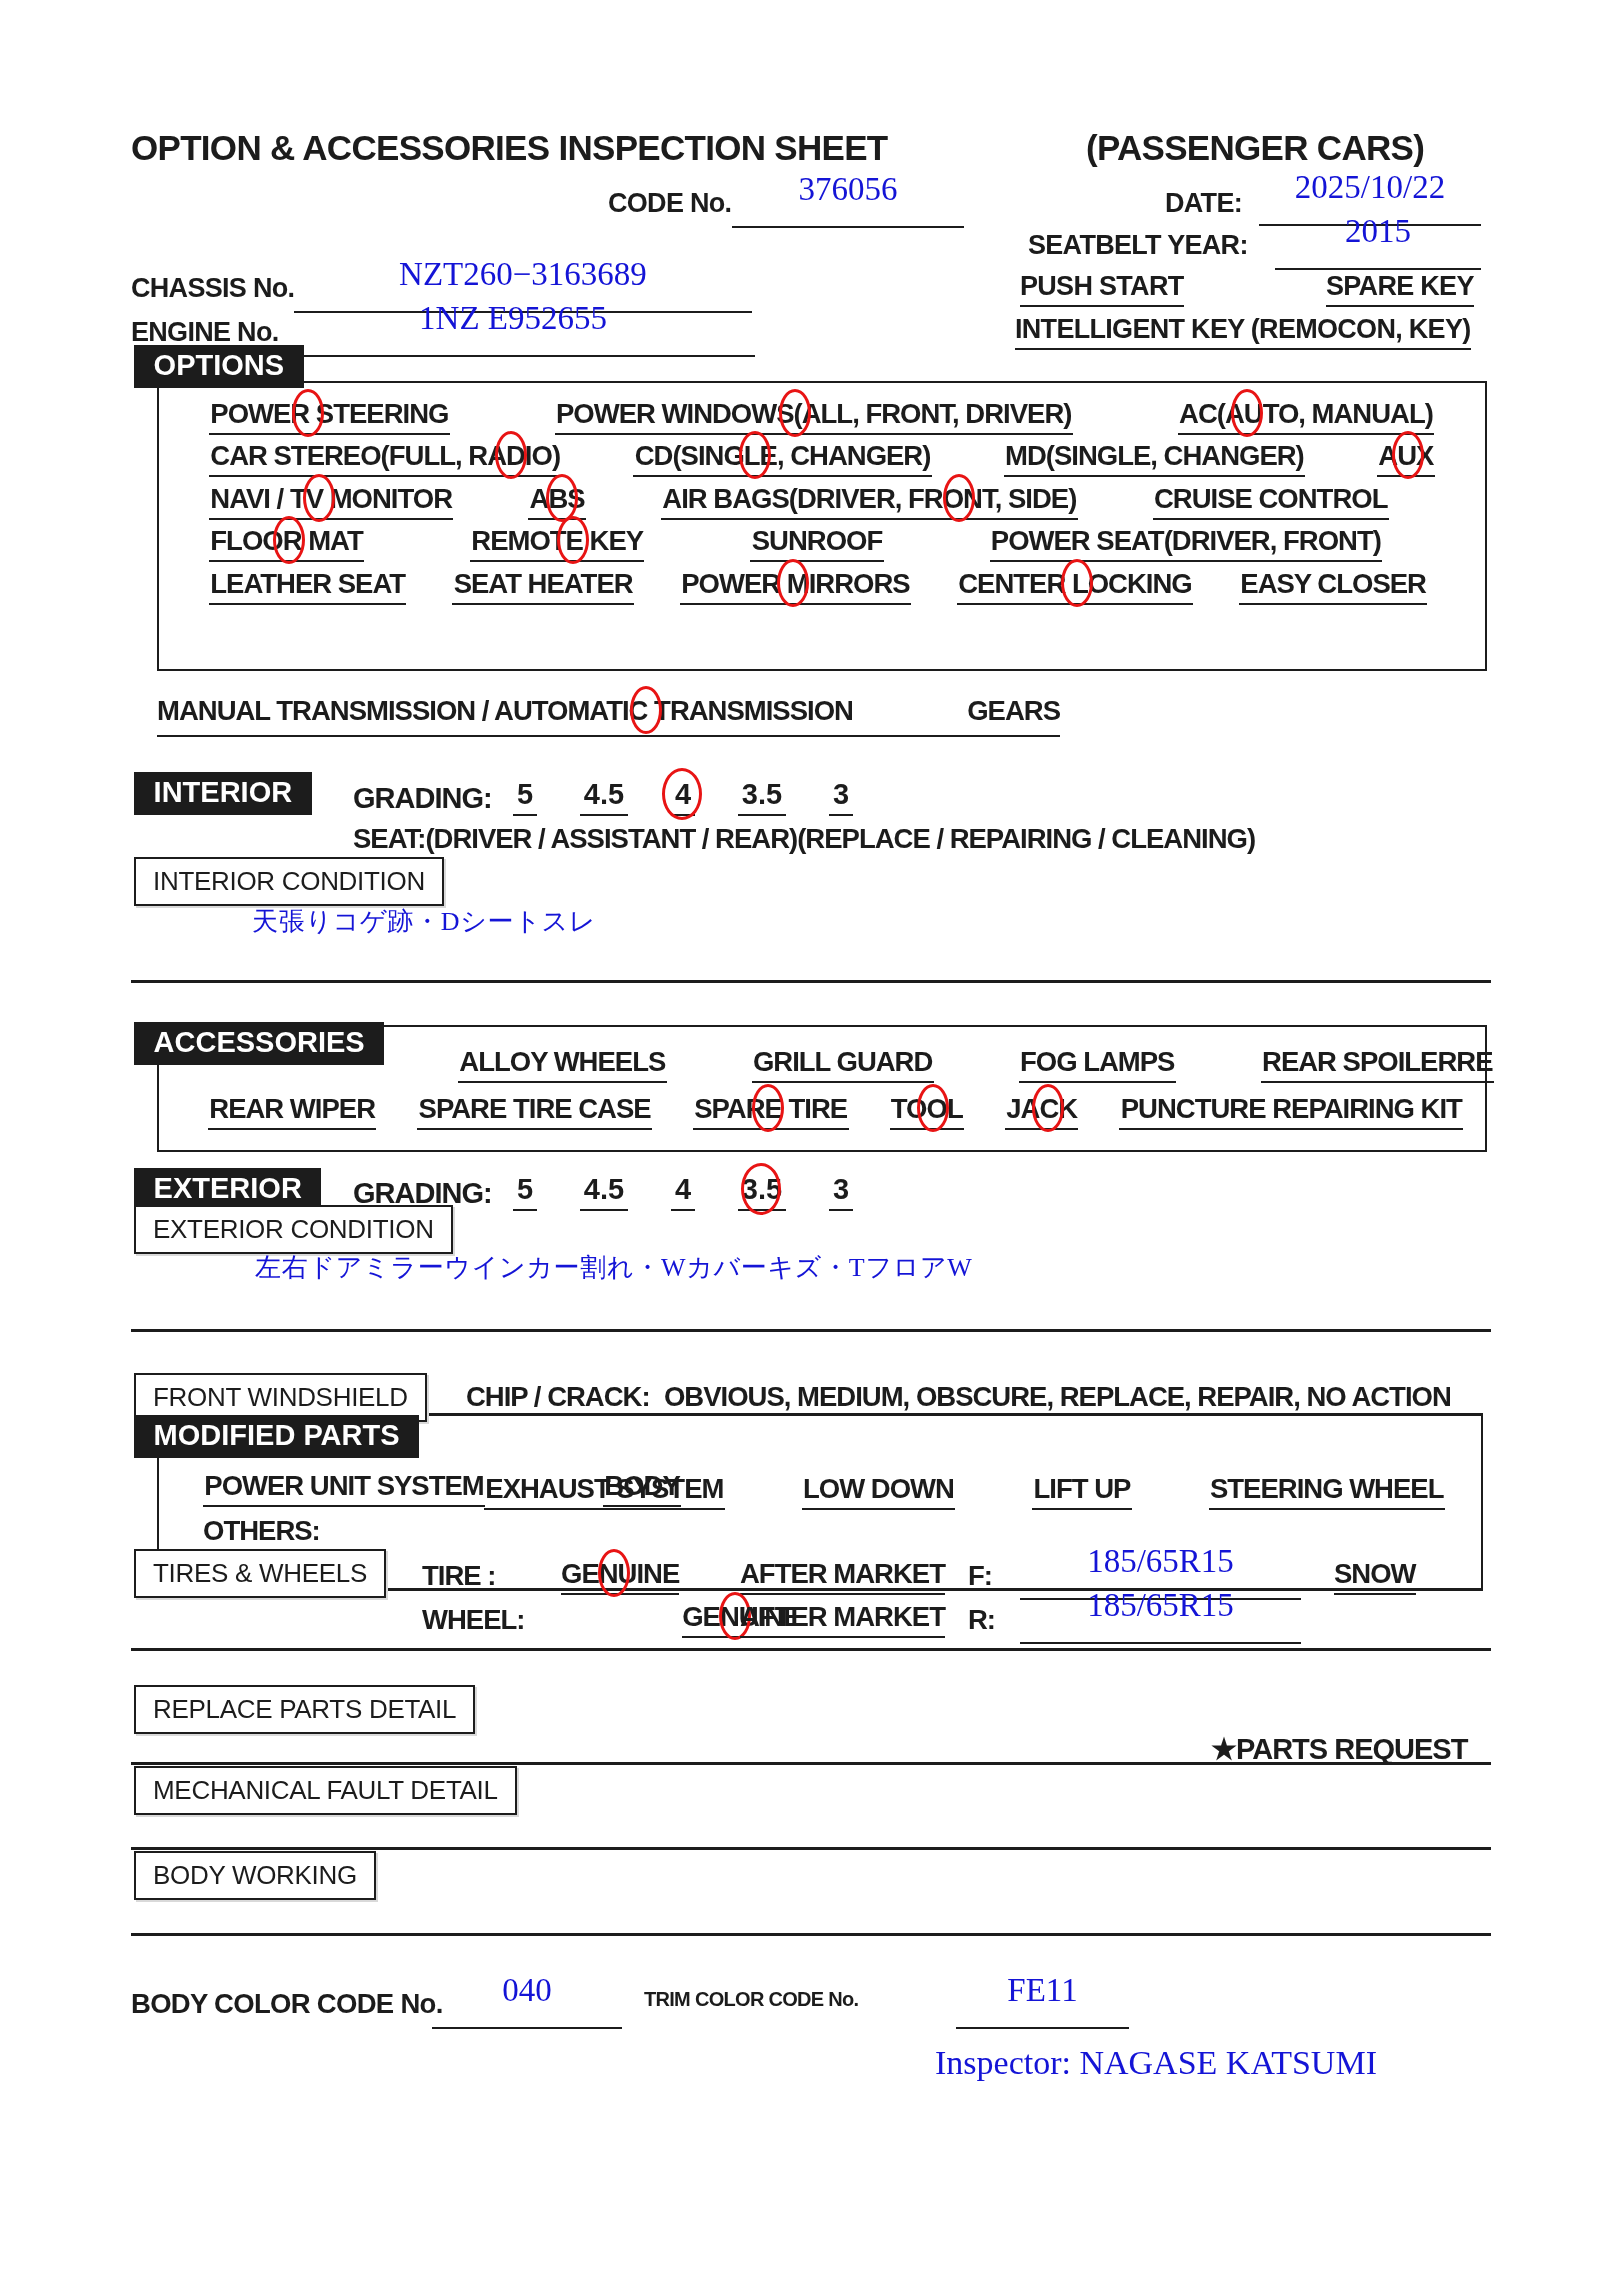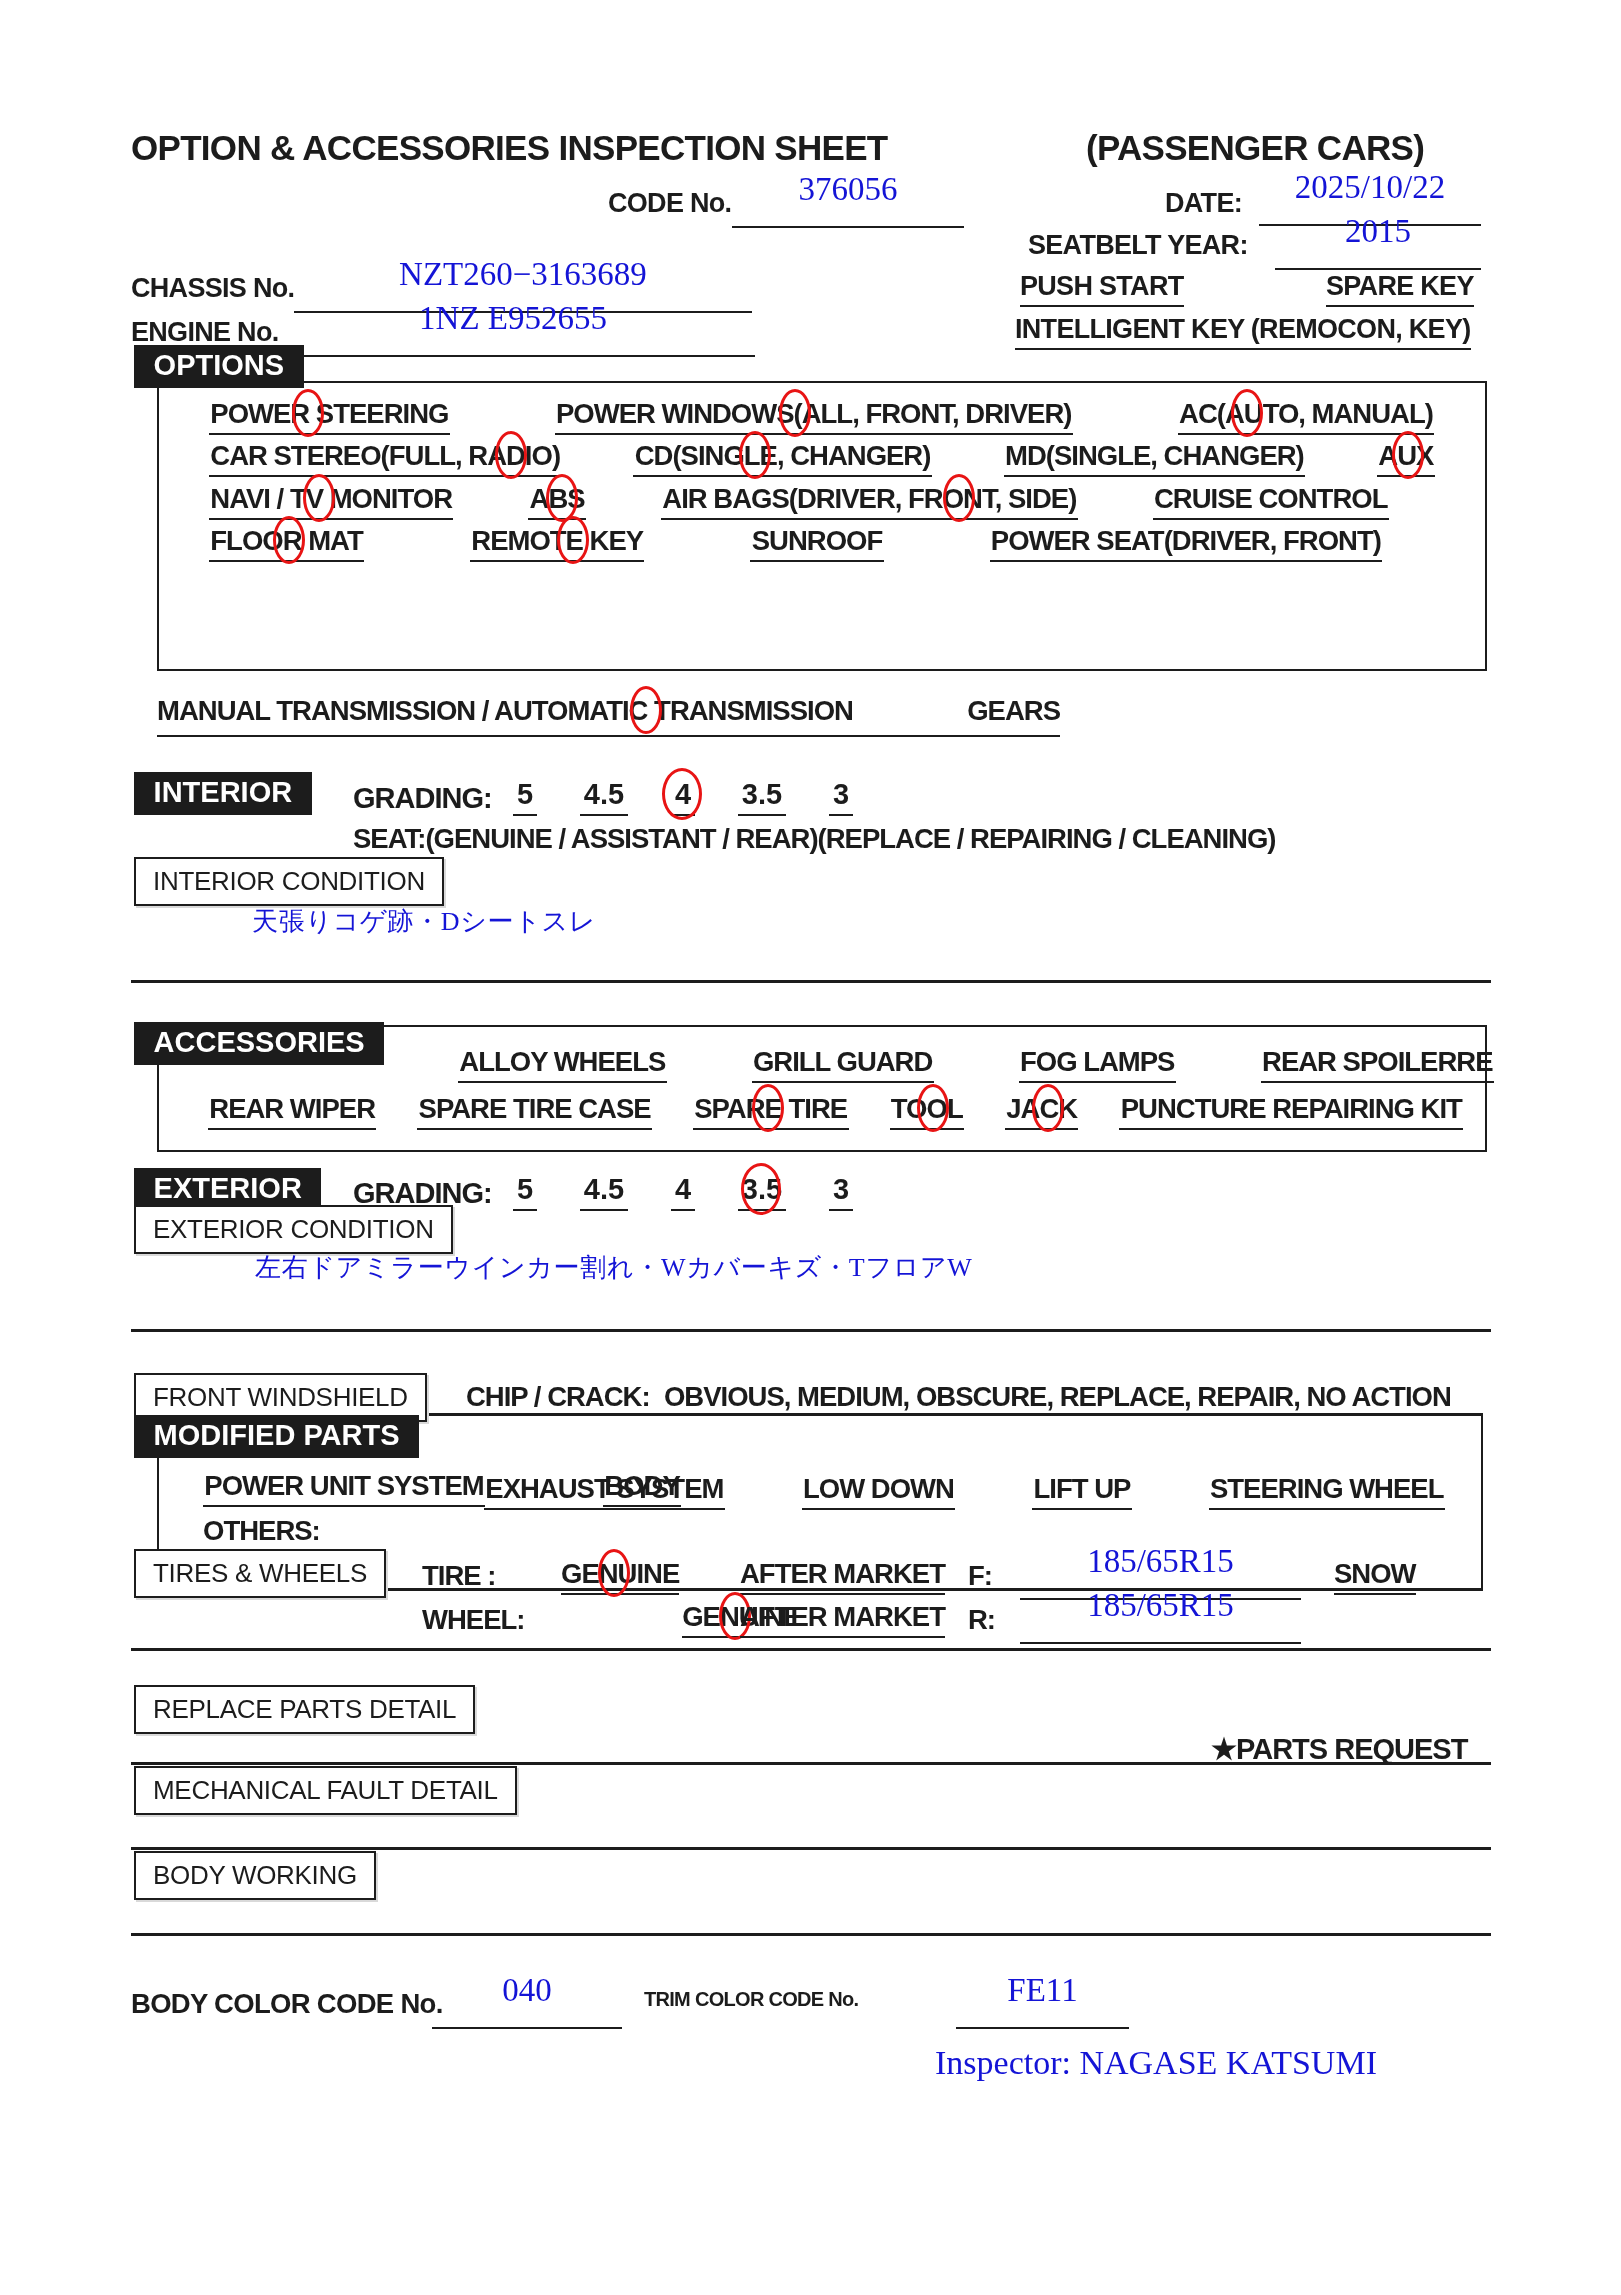--- a/index.html
+++ b/index.html
@@ -117,20 +117,27 @@
       <span class="u-item"><span>ABS</span><span class="circle" style="left: calc(55% - 13.7px);"></span></span>
       <span class="u-item"><span>AIR BAGS(DRIVER, FRONT, SIDE)</span><span class="circle" style="left: calc(71% - 13.7px);"></span></span>
       <span class="u-item"><span>CRUISE CONTROL</span></span>
     </div>
   <div class="abs row" style="left:209px;top:525px;gap:106px;">
       <span class="u-item"><span>FLOOR MAT</span><span class="circle" style="left: calc(50% - 13.7px);"></span></span>
       <span class="u-item"><span>REMOTE KEY</span><span class="circle" style="left: calc(58% - 13.7px);"></span></span>
       <span class="u-item"><span>SUNROOF</span></span>
       <span class="u-item"><span>POWER SEAT(DRIVER, FRONT)</span></span>
     </div>
+  <div class="abs row" style="left:209px;top:568px;gap:46px;">
+      <span class="u-item"><span>LEATHER SEAT</span></span>
+      <span class="u-item"><span>SEAT HEATER</span></span>
+      <span class="u-item"><span>POWER MIRRORS</span><span class="circle" style="left: calc(48% - 13.7px);"></span></span>
+      <span class="u-item"><span>CENTER LOCKING</span><span class="circle" style="left: calc(50% - 13.7px);"></span></span>
+      <span class="u-item"><span>EASY CLOSER</span></span>
+    </div>
 
   
   <div class="abs trans" style="left:157px;top:695px;">
     <span class="tlbl">
       <span>MANUAL TRANSMISSION / AUTOMATIC TRANSMISSION</span>
       <span class="circle" style="left: calc(70% - 13.7px);"></span>
     </span>
     <span class="spacer"></span>
     <span>GEARS</span>
   </div>
@@ -140,21 +147,21 @@
   <div class="abs plain" style="left:353px;top:782px;font-size:29px;">GRADING:</div>
   <div class="abs grades" style="left:513px;top:778px;">
       <span class="grade">5</span>
       <span class="grade">4.5</span>
       <span class="grade">4<span class="circle"></span></span>
       <span class="grade">3.5</span>
       <span class="grade">3</span>
     </div>
   <div class="abs row" style="left:353px;top:823px;">
     <span>SEAT:</span>
-    <span>(GENUINE / ASSISTANT / REAR)</span>
+    <span>(DRIVER / ASSISTANT / REAR)</span>
     <span>(REPLACE / REPAIRING / CLEANING)</span>
   </div>
   <div class="abs wbox" style="left:134px;top:857px;">INTERIOR CONDITION</div>
   <div class="abs jnote" style="left:252px;top:904px;">天張りコゲ跡・Dシートスレ</div>
   <div class="abs hline" style="left:131px;top:980px;width:1360px;"></div>
 
   
   <div class="abs box" style="left:157px;top:1025px;width:1326px;height:123px;"></div>
   <div class="abs blk" style="left:134px;top:1022px;">ACCESSORIES</div>
   <div class="abs row" style="left:458px;top:1046px;gap:85px;">

